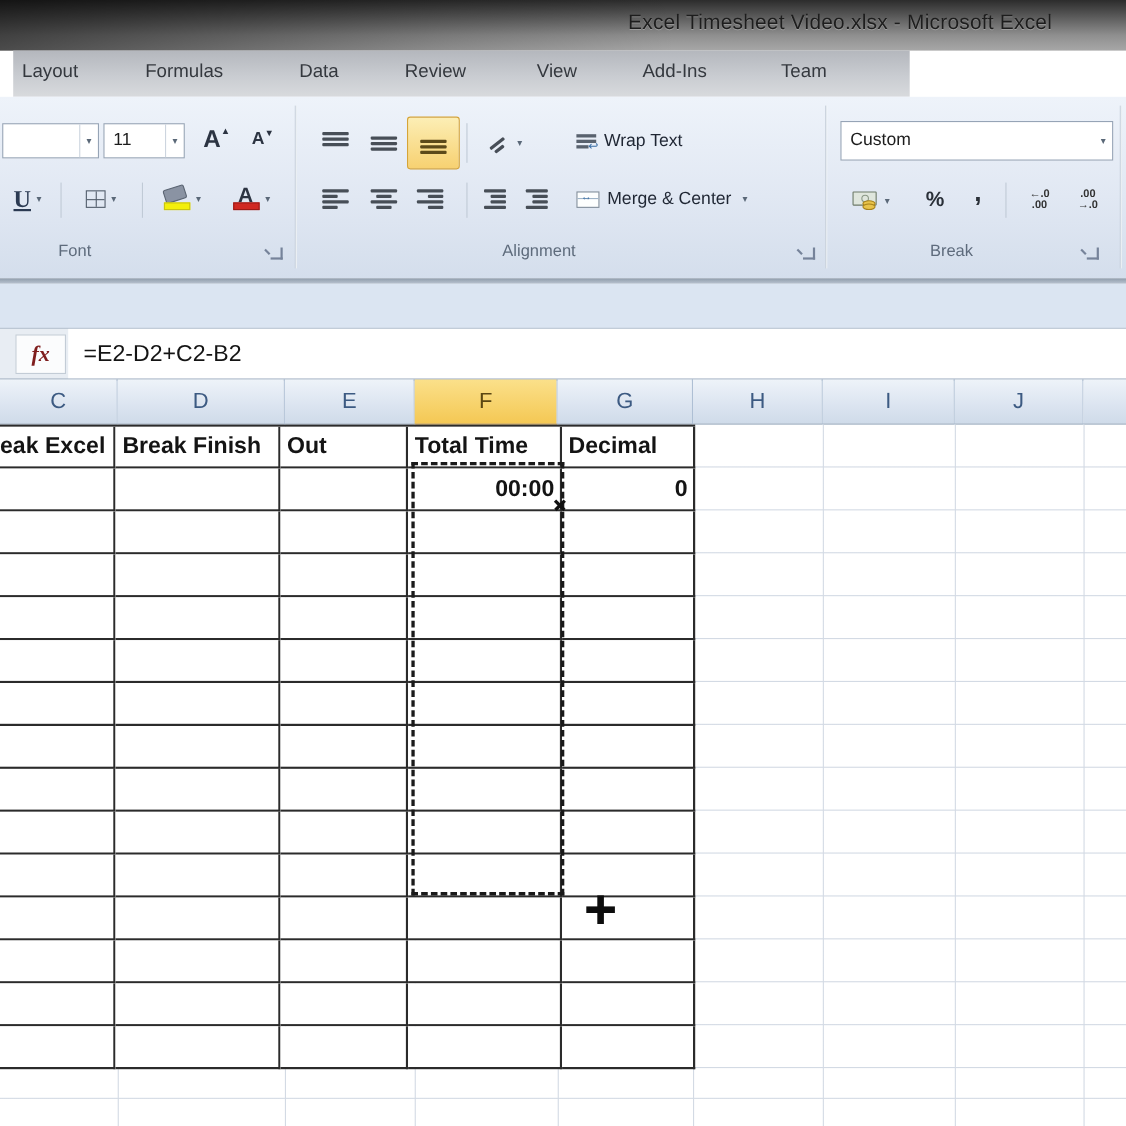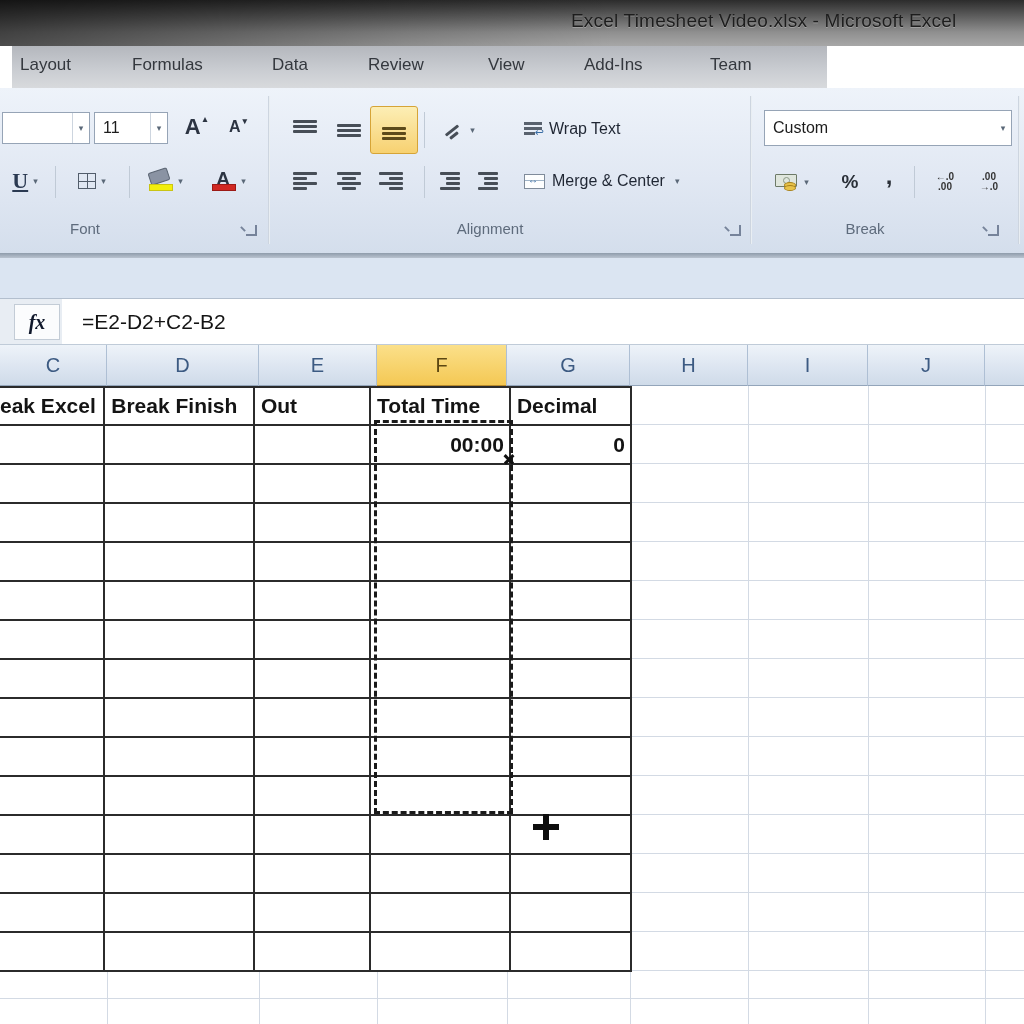--- a/index.html
+++ b/index.html
@@ -93,24 +93,24 @@
     font-weight:bold;text-align:center;}
 
   
   .strip{position:absolute;left:0;top:258px;width:1024px;height:40px;
     background:#dbe5f2;border-bottom:1px solid #b3bfce;}
   .fbar{position:absolute;left:0;top:299px;width:1024px;height:45px;
     background:#e8edf3;border-bottom:2px solid #a8b4c2;}
   .fxbox{position:absolute;left:14px;top:5px;width:44px;height:34px;background:#fbfcfd;
     border:1px solid #c3ccd6;display:flex;align-items:center;justify-content:center;
     font-family:"Liberation Serif",serif;font-style:italic;font-weight:bold;
-    font-size:20px;color:#0f172a;}
+    font-size:20px;color:#7f1d1d;}
   .ffield{position:absolute;left:62px;top:0;right:0;bottom:0;background:#fff;
     display:flex;align-items:center;}
-  .ftext{padding-left:20px;font-size:21px;color:#141414;}
+  .ftext{padding-left:14px;font-size:21px;color:#141414;}
 
   
   .colheads{position:absolute;left:0;top:344px;width:1024px;height:42px;display:flex;
     border-top:1px solid #c0cbd8;}
   .ch{box-sizing:border-box;height:42px;display:flex;align-items:center;justify-content:center;
     background:linear-gradient(180deg,#eef3f9,#dbe4f0 60%,#cfdbe9);
     border-right:1px solid #aebfd4;border-bottom:2px solid #93a5ba;
     font-size:20px;color:#3c5a82;}
   .ch.sel{background:linear-gradient(180deg,#fbe08a,#f4c854);
     border-bottom:2px solid #b98a2a;color:#5c4712;}
@@ -215,21 +215,21 @@
       </span>
       <span class="drop">▾</span>
     </div>
     <div class="btn" style="left:198px;top:72px;width:60px;height:42px;">
       <span style="position:relative;width:26px;height:26px;display:block;text-align:center;">
         <span class="afont" style="font-size:19px;">A</span>
         <span class="colorbar" style="background:#d02822;border:1px solid #9c1a16;"></span>
       </span>
       <span class="drop">▾</span>
     </div>
-    <div class="grp-label" style="left:4px;width:96px;text-align:right;">Font</div>
+    <div class="grp-label" style="left:20px;width:96px;">Font</div>
     <div class="launcher" style="left:246px;"></div>
     <div class="vsep s1"></div>
 
     <div class="btn" style="left:284px;top:20px;width:42px;height:44px;">
       <span class="bars v-top">
           <i style="width:100%"></i>
           <i style="width:100%"></i>
           <i style="width:100%"></i>
         </span>
     </div>

